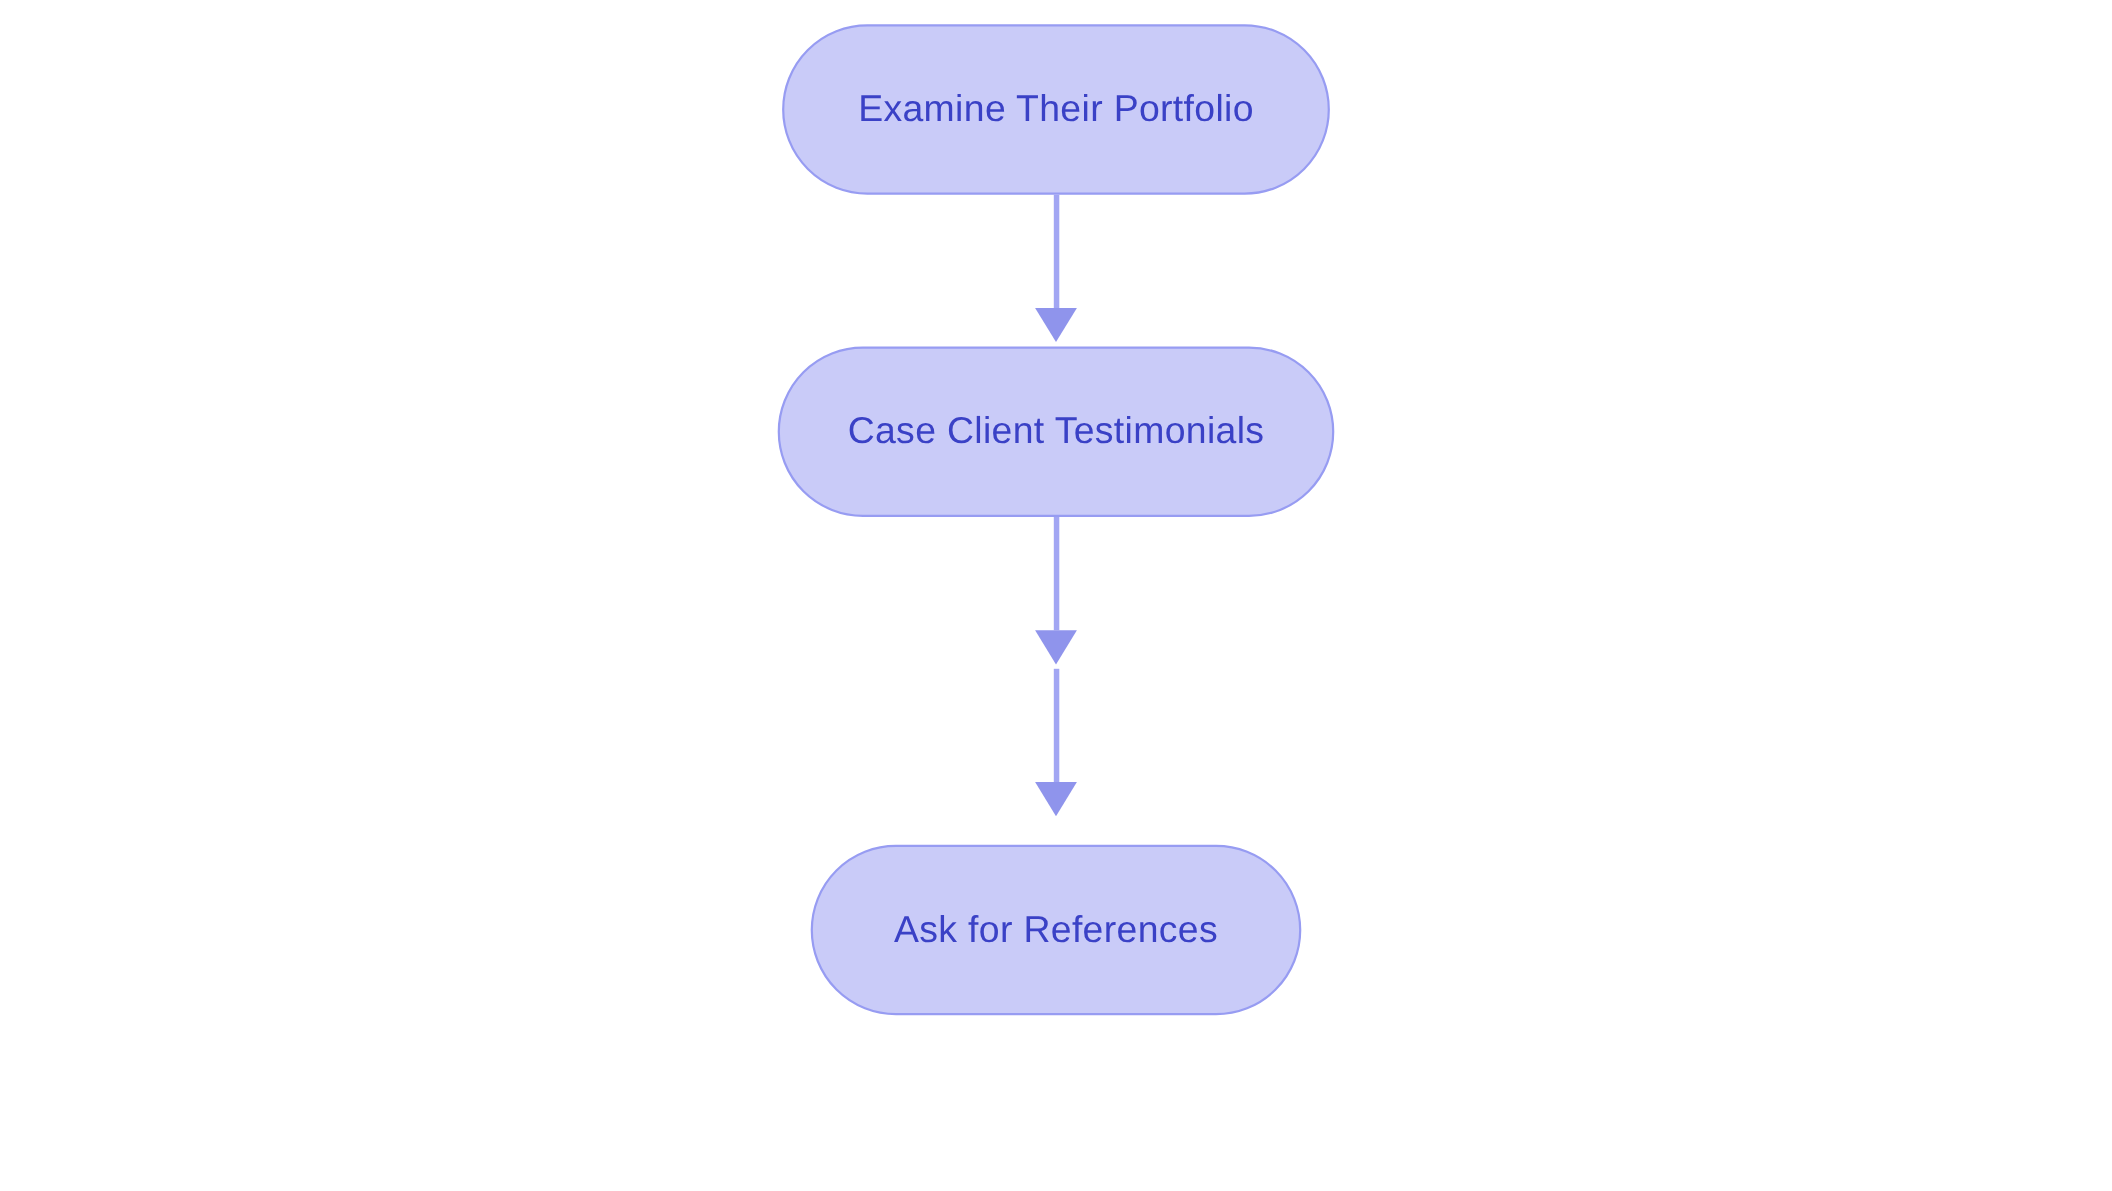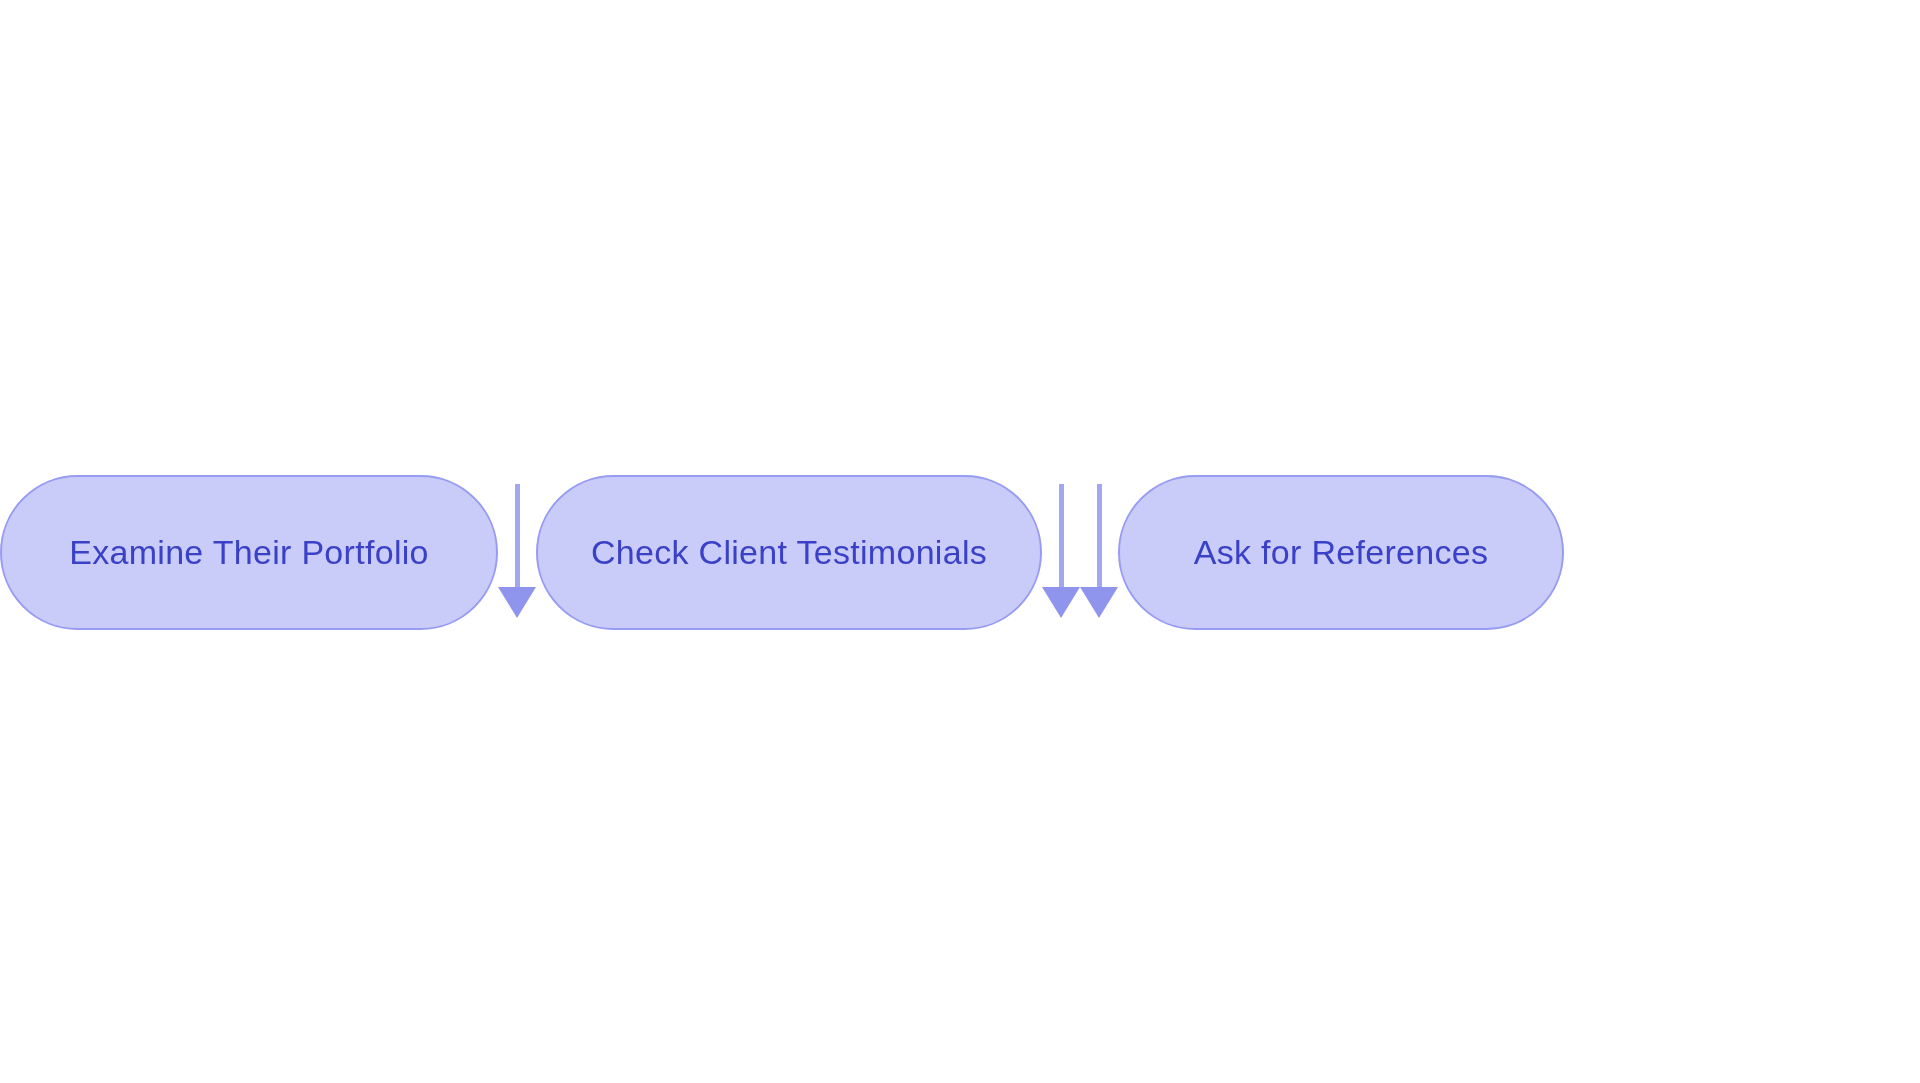--- a/index.html
+++ b/index.html
@@ -15,21 +15,21 @@
     width: 1920px;
     height: 1083px;
     background: var(--background, #ffffff);
     font-family: "Liberation Sans", sans-serif;
     overflow: hidden;
   }
   .canvas {
     width: 100%;
     height: 100%;
     display: flex;
-    flex-direction: row;
+    flex-direction: column;
     align-items: center;
     padding-top: 22px;
   }
   .node {
     height: 155px;
     border-radius: 78px;
     background: var(--node-fill, #c9cbf8);
     border: 2px solid var(--node-border, #979cf2);
     color: var(--node-text, #3a41c6);
     display: flex;
@@ -39,21 +39,21 @@
   }
   .node-label {
     font-size: 34px;
     font-weight: 400;
     letter-spacing: 0.3px;
     white-space: nowrap;
   }
   .node-1 { width: 498px; }
   .node-2 { width: 506px; }
   .node-3 { width: 462px; }
-  .node-4 { width: 446px; }
+  .node-4 { width: 446px; margin-top: 22px; }
   .arrow {
     height: 138px;
     flex: 0 0 auto;
     display: flex;
     flex-direction: column;
     align-items: center;
     justify-content: flex-start;
   }
   .arrow-line {
     width: 5px;
@@ -76,21 +76,21 @@
   <div class="node node-1">
     <span class="node-label">Examine Their Portfolio</span>
   </div>
 
   <div class="arrow">
     <div class="arrow-line"></div>
     <div class="arrow-head"></div>
   </div>
 
   <div class="node node-2">
-    <span class="node-label">Check Client Testimonials</span>
+    <span class="node-label">Case Client Testimonials</span>
   </div>
 
   <div class="arrow">
     <div class="arrow-line"></div>
     <div class="arrow-head"></div>
   </div>
 
 
   <div class="arrow">
     <div class="arrow-line"></div>

